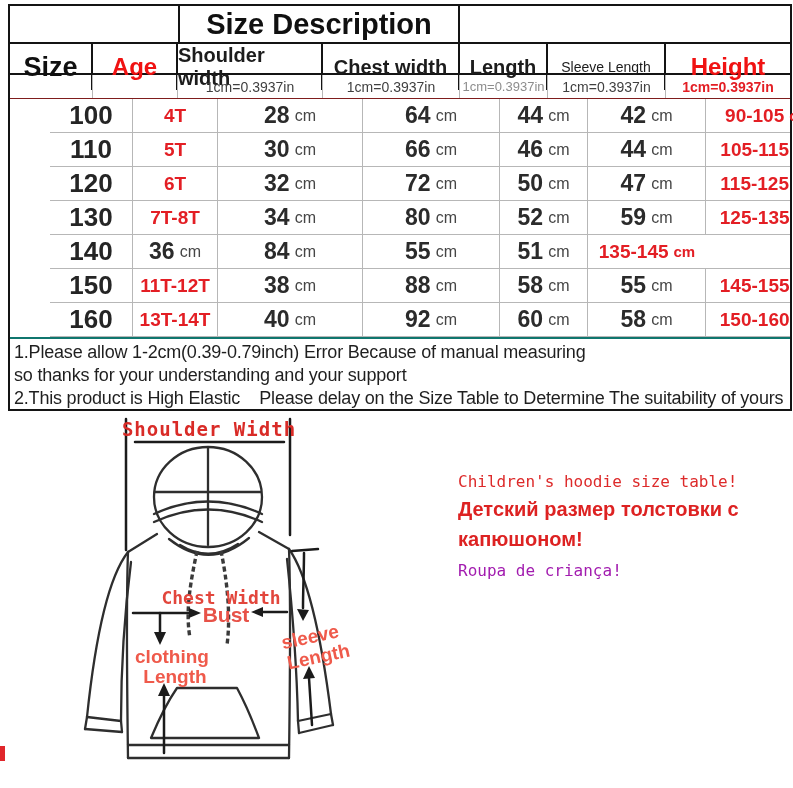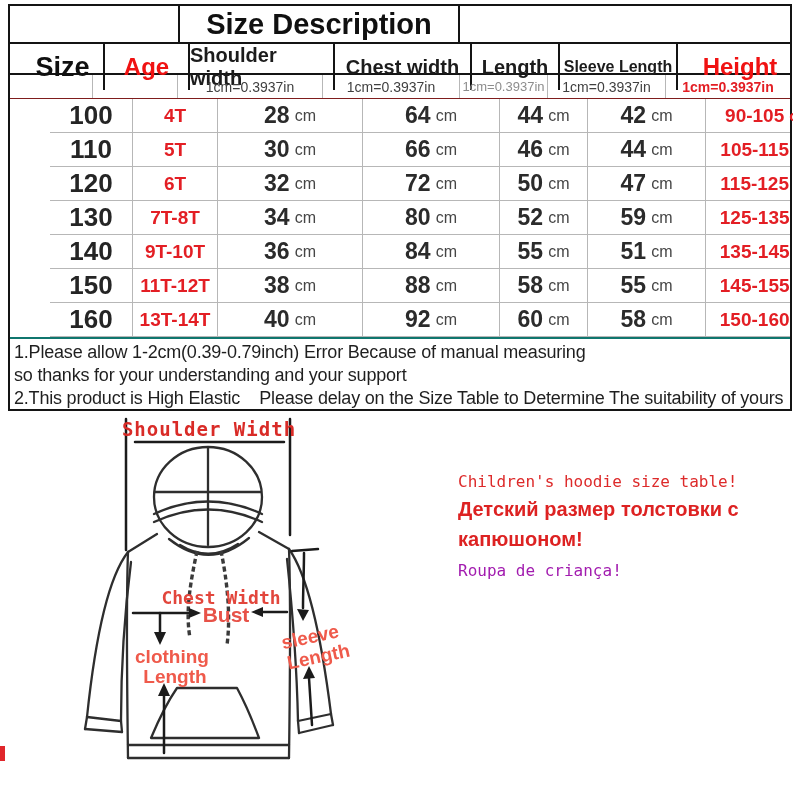--- a/index.html
+++ b/index.html
@@ -11,27 +11,27 @@
   
   .size-table {
     position:absolute; left:8px; top:4px; width:780px;
     border:2px solid #141414; box-sizing:content-box; background:#fff;
   }
   .title-row { display:grid; grid-template-columns:168px 282px 330px; height:36px; border-bottom:2px solid #141414; }
   .title-row > div { display:flex; align-items:center; justify-content:center; }
   .title-cell { border-left:2px solid #141414; border-right:2px solid #141414; }
   .table-title { font-size:29px; font-weight:bold; color:#101010; letter-spacing:0px; }
 
-  .head-row { display:grid; grid-template-columns:83px 85px 145px 137px 88px 118px 124px; height:29px; border-bottom:2px solid #141414;padding-left:12px; }
+  .head-row { display:grid; grid-template-columns:83px 85px 145px 137px 88px 118px 124px; height:29px; border-bottom:2px solid #141414; }
   .head-row > div { display:flex; align-items:center; justify-content:center; border-right:2px solid #141414; box-sizing:border-box; }
   .head-row > div:last-child { border-right:none; }
   .h-size   { font-size:27px; font-weight:bold; color:#101010; }
   .h-age    { font-size:24px; font-weight:bold; color:#f01212; }
   .h-mid    { font-size:20px; font-weight:bold; color:#1c1c1c; }
-  .h-sleeve { font-size:16px; font-weight:bold; color:#1c1c1c; }
+  .h-sleeve { font-size:14px; font-weight:normal; color:#1c1c1c; }
   .h-height { font-size:24px; font-weight:bold; color:#f01212; }
 
   .unit-row { display:grid; grid-template-columns:83px 85px 145px 137px 88px 118px 124px; height:23px; border-bottom:1px solid #7f1d1d; }
   .unit-row > div { display:flex; align-items:center; justify-content:center; border-right:1px solid #b7b7b7; box-sizing:border-box; }
   .unit-row > div:last-child { border-right:none; }
   .u-conv   { font-size:14px; color:#3f3f3f; }
   .u-light  { font-size:13px; color:#8d8d8d; }
   .u-red    { font-size:14px; font-weight:bold; color:#e31e24; }
 
   .tr { display:grid; grid-template-columns:83px 85px 145px 137px 88px 118px 124px; height:33px; border-bottom:1px solid #b7b7b7;margin-left:40px; }
@@ -195,21 +195,20 @@
           <span class="c-unit">cm</span>
         </div>
       <div>
           <span class="c-h">125-135</span>
           <span class="c-hu">cm</span>
         </div>
     </div>
 
     <div class="tr">
       <div class="c-size">140</div>
-      <div class="c-age">9T-10T</div>
       <div>
           <span class="c-val">36</span>
           <span class="c-unit">cm</span>
         </div>
       <div>
           <span class="c-val">84</span>
           <span class="c-unit">cm</span>
         </div>
       <div>
           <span class="c-val">55</span>

